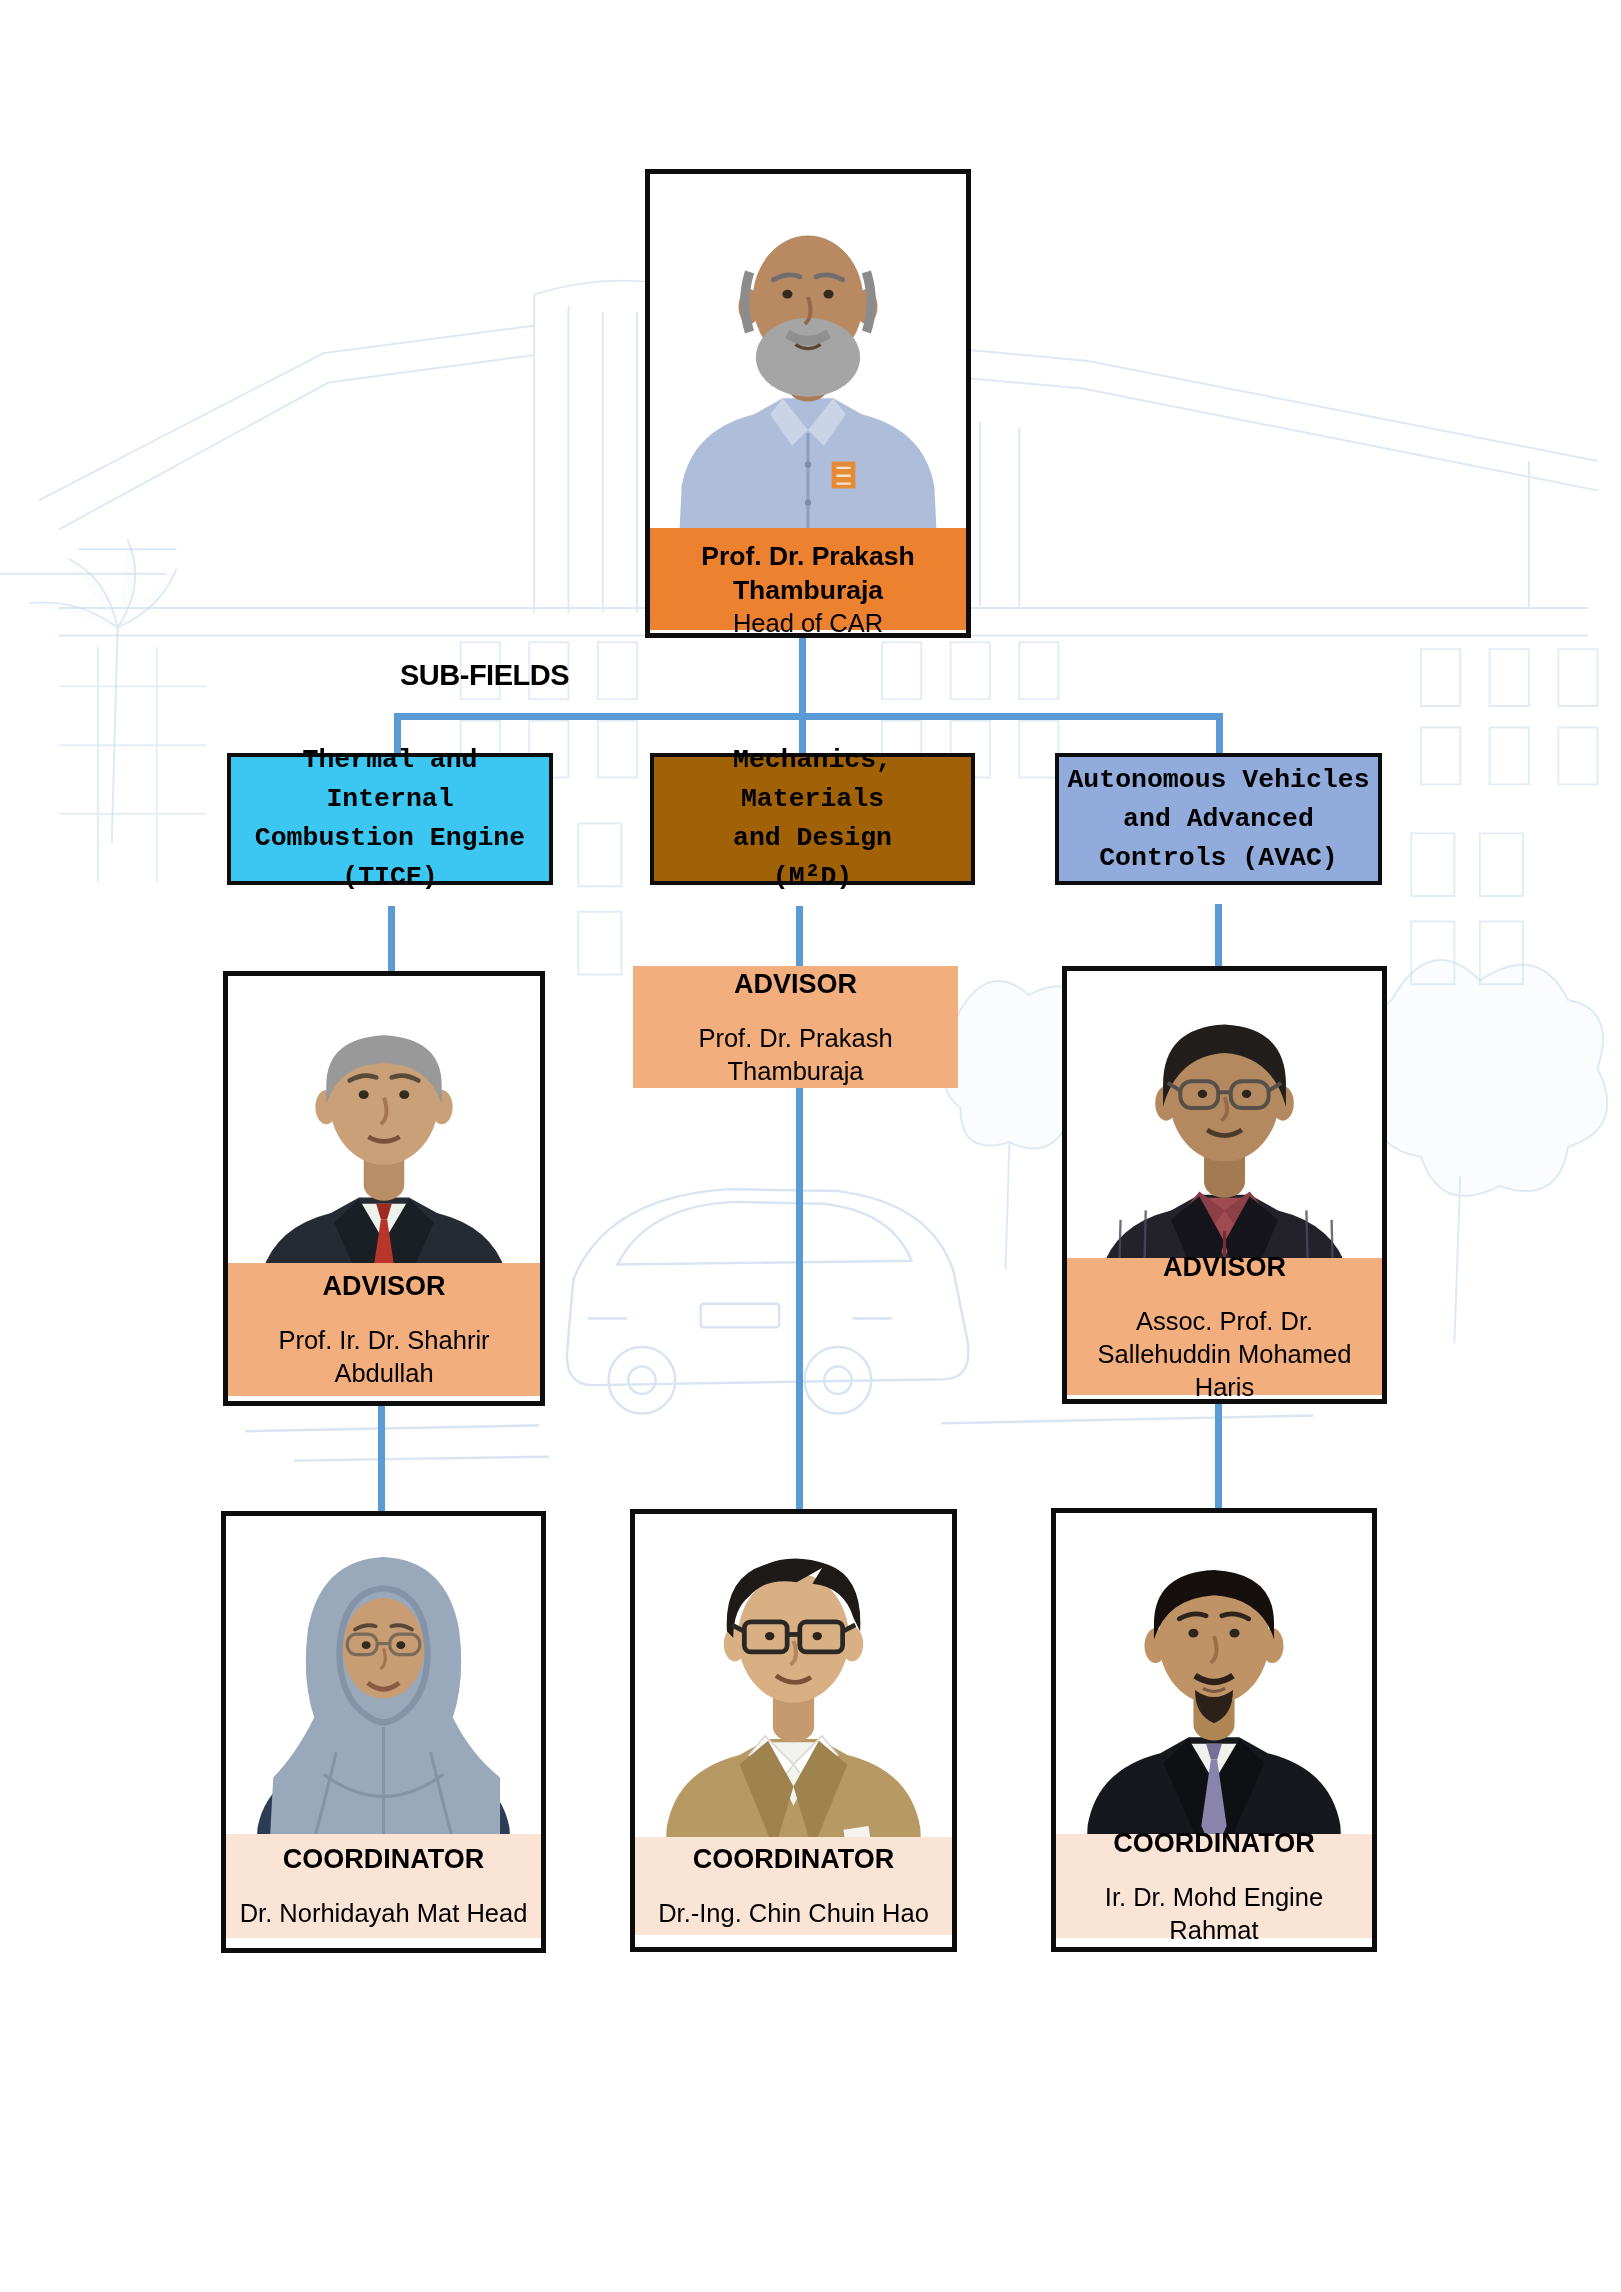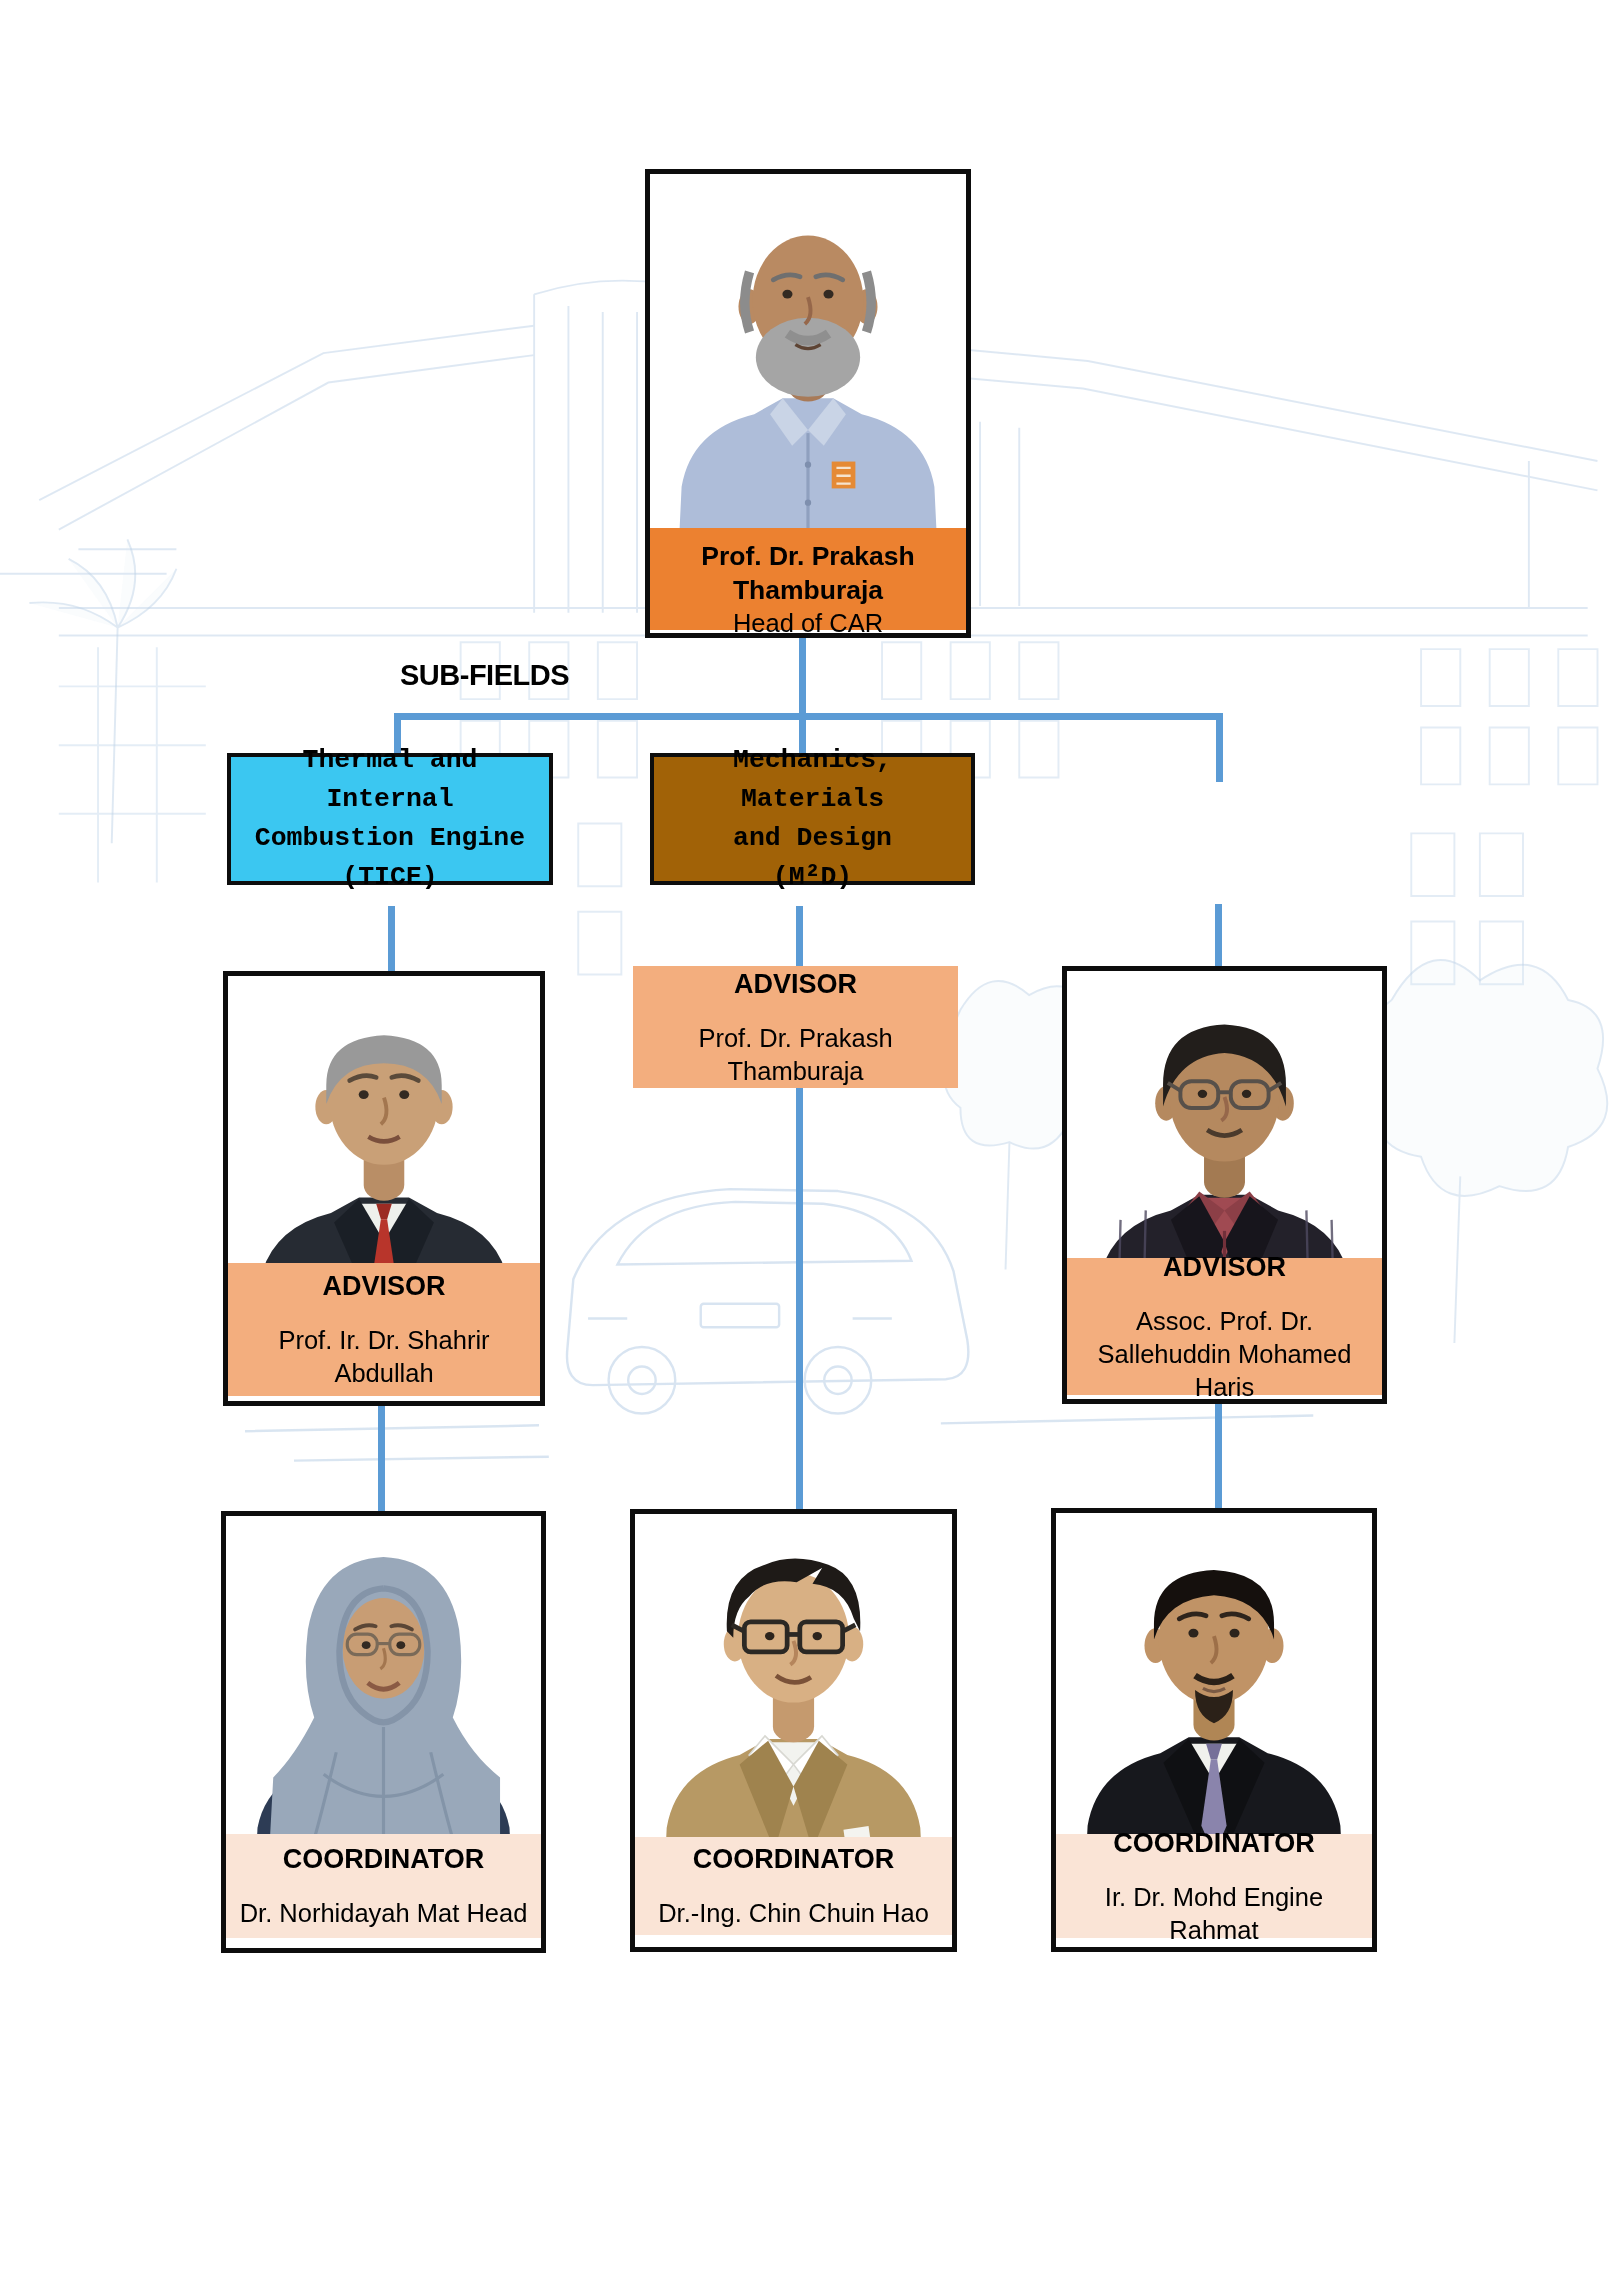--- a/index.html
+++ b/index.html
@@ -132,20 +132,25 @@
   <div class="subfield-box" style="left: 227px; width: 326px; background: rgb(59, 199, 241);">
     <div class="subfield-label">Thermal and Internal
 Combustion Engine
 (TICE)</div>
   </div>
   <div class="subfield-box" style="left: 650px; width: 325px; background: #a16207;">
     <div class="subfield-label">Mechanics, Materials
 and Design
 (M²D)</div>
   </div>
+  <div class="subfield-box" style="left: 1055px; width: 327px; background: rgb(144, 171, 220);">
+    <div class="subfield-label">Autonomous Vehicles
+and Advanced
+Controls (AVAC)</div>
+  </div>
 
   <div class="frame" style="left:223px;top:971px;width:322px;height:435px;">
     <svg class="portrait" style="bottom:125px;" viewBox="0 0 200 240" preserveAspectRatio="xMidYMax meet">
       <path d="M18,240 L20,198 Q26,162 66,152 L84,142 L116,142 L134,152 Q174,162 180,198 L182,240 Z" fill="#262b33"></path>
       <path d="M82,146 L100,180 L118,146 Z" fill="#eef0ec"></path>
       <path d="M84,143 L100,170 L90,208 L68,158 Z" fill="#1a1f26"></path>
       <path d="M116,143 L100,170 L110,208 L132,158 Z" fill="#1a1f26"></path>
       <path d="M95,146 L105,146 L102,156 L98,156 Z" fill="#9c2b23"></path>
       <path d="M98,156 L102,156 L108,196 L100,214 L92,196 Z" fill="#b8352b"></path>
       <path d="M87,112 h26 v22 a13,10 0 0 1 -26,0 Z" fill="#b98e66"></path>

